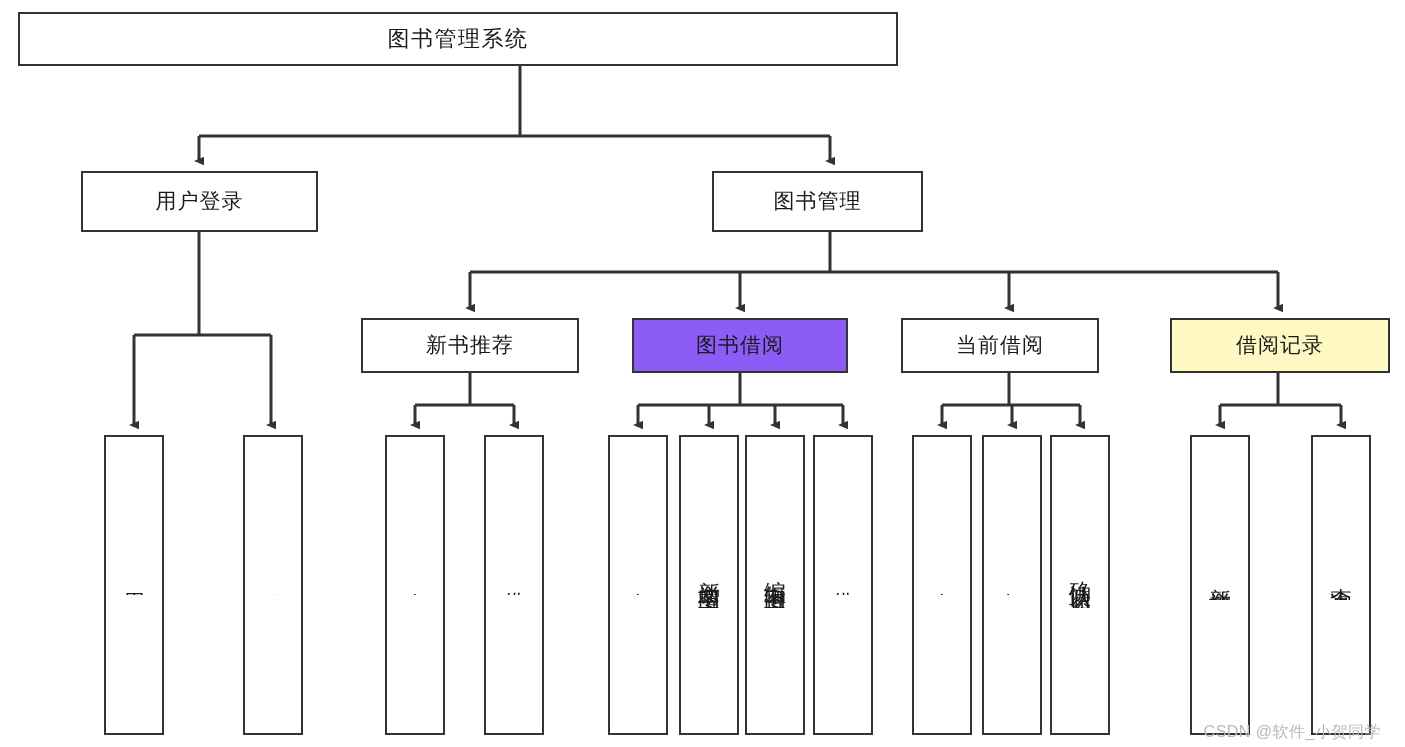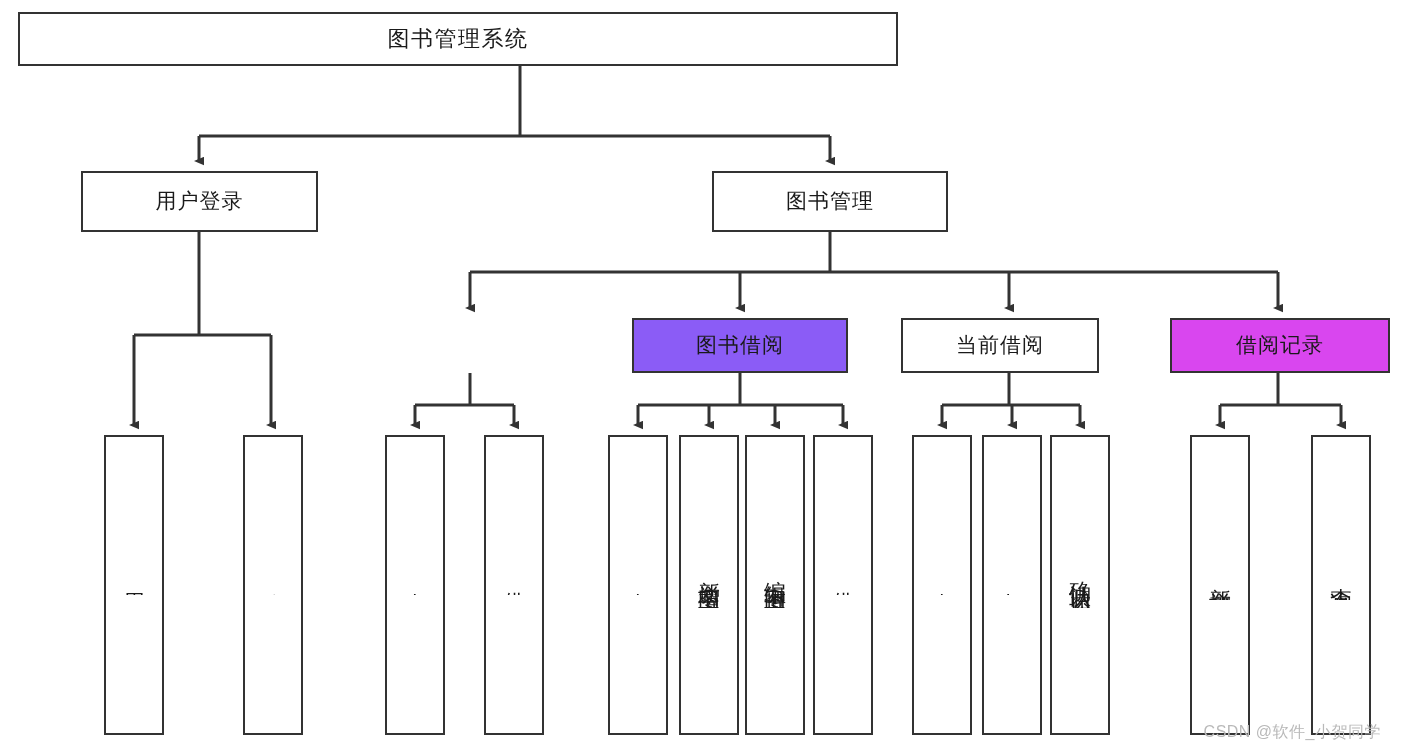--- a/index.html
+++ b/index.html
@@ -133,31 +133,34 @@
     </g>
   </svg>
 
   <div class="node horiz root" style="left: 18px; top: 12px; width: 880px; height: 54px; border-color: rgb(51, 51, 51); background: rgb(255, 255, 255); color: rgb(26, 26, 26);">
     <span class="node-label">图书管理系统</span>
   </div>
 
   <div class="node horiz" style="left: 81px; top: 171px; width: 237px; height: 61px; border-color: rgb(51, 51, 51); background: rgb(255, 255, 255); color: rgb(26, 26, 26);">
     <span class="node-label">用户登录</span>
   </div>
-  <div class="node horiz" style="left: 712px; top: 171px; width: 236px; height: 61px; border-color: rgb(51, 51, 51); background: rgb(255, 255, 255); color: rgb(26, 26, 26);">
+  <div class="node horiz" style="left: 712px; top: 171px; width: 211px; height: 61px; border-color: rgb(51, 51, 51); background: rgb(255, 255, 255); color: rgb(26, 26, 26);">
     <span class="node-label">图书管理</span>
   </div>
 
+  <div class="node horiz" style="left: 361px; top: 318px; width: 218px; height: 55px; border-color: rgb(51, 51, 51); background: rgb(255, 255, 255); color: rgb(26, 26, 26);">
+    <span class="node-label">新书推荐</span>
+  </div>
   <div class="node horiz" style="left: 632px; top: 318px; width: 216px; height: 55px; border-color: rgb(51, 51, 51); background: #8b5cf6; color: rgb(26, 26, 26);">
     <span class="node-label">图书借阅</span>
   </div>
   <div class="node horiz" style="left: 901px; top: 318px; width: 198px; height: 55px; border-color: rgb(51, 51, 51); background: rgb(255, 255, 255); color: rgb(26, 26, 26);">
     <span class="node-label">当前借阅</span>
   </div>
-  <div class="node horiz" style="left: 1170px; top: 318px; width: 220px; height: 55px; border-color: rgb(51, 51, 51); background: #d946ef; color: rgb(26, 26, 26);">
+  <div class="node horiz" style="left: 1170px; top: 318px; width: 220px; height: 55px; border-color: rgb(51, 51, 51); background: #fef9c3; color: rgb(26, 26, 26);">
     <span class="node-label">借阅记录</span>
   </div>
 
   <div class="node vert" style="left: 104px; top: 435px; width: 60px; height: 300px; border-color: rgb(51, 51, 51); background: rgb(255, 255, 255); color: rgb(26, 26, 26);">
     <span class="node-label">用户登录</span>
   </div>
   <div class="node vert" style="left: 243px; top: 435px; width: 60px; height: 300px; border-color: rgb(51, 51, 51); background: rgb(255, 255, 255); color: rgb(26, 26, 26);">
     <span class="node-label">注销登录</span>
   </div>
   <div class="node vert" style="left: 385px; top: 435px; width: 60px; height: 300px; border-color: rgb(51, 51, 51); background: rgb(255, 255, 255); color: rgb(26, 26, 26);">

